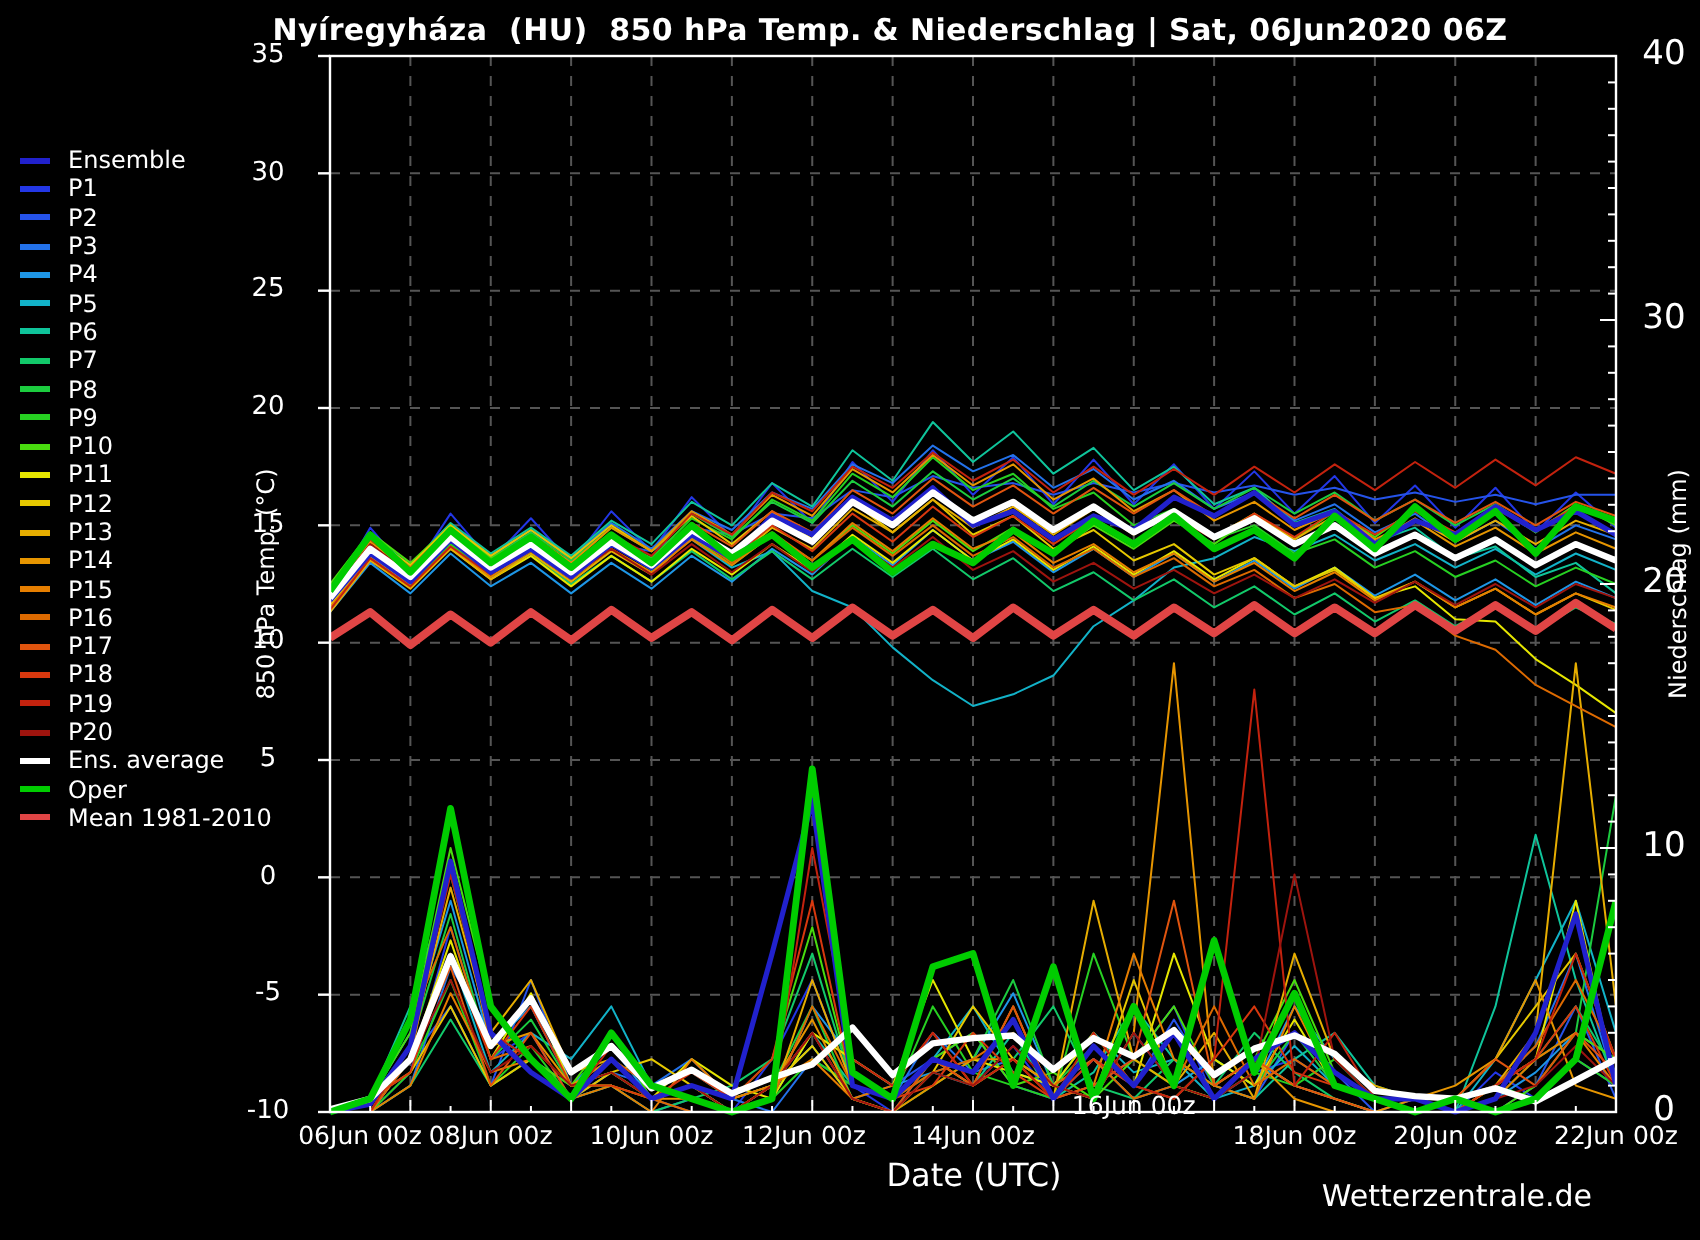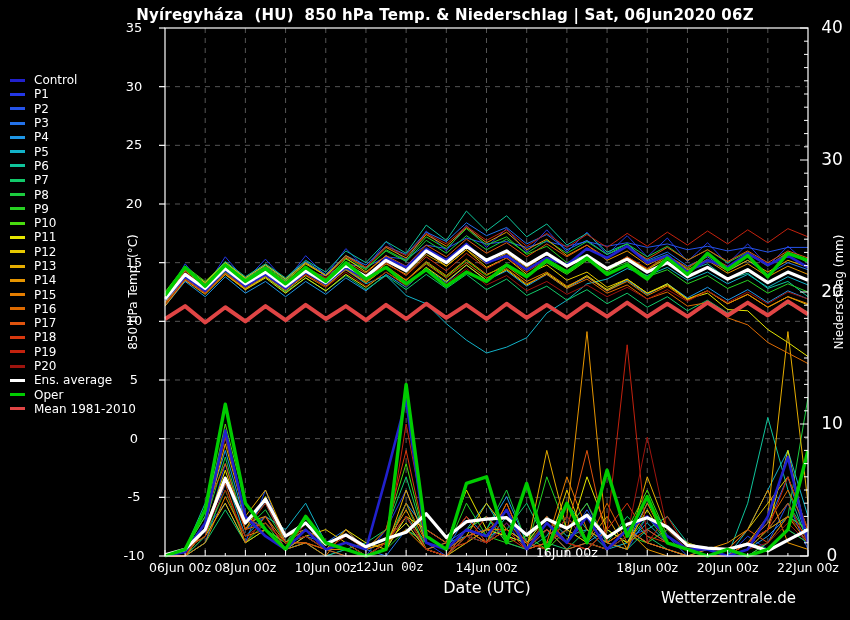--- a/index.html
+++ b/index.html
@@ -195,21 +195,21 @@
         <line x1="747.71875" y1="556" x2="747.71875" y2="553" stroke="#fff" stroke-width="1"></line>
         <line x1="767.8125" y1="556" x2="767.8125" y2="550" stroke="#fff" stroke-width="1"></line>
         <line x1="787.90625" y1="556" x2="787.90625" y2="553" stroke="#fff" stroke-width="1"></line>
         <line x1="808" y1="556" x2="808" y2="550" stroke="#fff" stroke-width="1"></line>
       </g>
     </svg>
 
   <div id="legend">
       <div class="leg-row">
         <span class="leg-swatch" style="background: rgb(33, 33, 205);"></span>
-        <span class="leg-label">Control</span>
+        <span class="leg-label">Ensemble</span>
       </div>
       <div class="leg-row">
         <span class="leg-swatch" style="background: rgb(35, 55, 230);"></span>
         <span class="leg-label">P1</span>
       </div>
       <div class="leg-row">
         <span class="leg-swatch" style="background: rgb(37, 83, 234);"></span>
         <span class="leg-label">P2</span>
       </div>
       <div class="leg-row">
@@ -314,21 +314,21 @@
       <div class="ytick-left" style="left: 113px; top: 489.333px;">-5</div>
       <div class="ytick-left" style="left: 113px; top: 548px;">-10</div>
       <div class="ytick-right" style="left: 815px; top: 20px;">40</div>
       <div class="ytick-right" style="left: 815px; top: 152px;">30</div>
       <div class="ytick-right" style="left: 815px; top: 284px;">20</div>
       <div class="ytick-right" style="left: 815px; top: 416px;">10</div>
       <div class="ytick-right" style="left: 815px; top: 548px;">0</div>
       <div class="xtick" style="left: 119px; top: 561px; text-align: right;">06Jun 00z</div>
       <div class="xtick" style="left: 199.375px; top: 561px;">08Jun 00z</div>
       <div class="xtick" style="left: 279.75px; top: 561px;">10Jun 00z</div>
-      <div class="xtick" style="left: 344px; top: 561px; font-family: Liberation Mono, monospace;">12Jun 00z</div>
+      <div class="xtick" style="left: 356px; top: 561px;">12Jun 00z</div>
       <div class="xtick" style="left: 440.5px; top: 561px;">14Jun 00z</div>
       <div class="xtick" style="left: 520.875px; top: 546px;">16Jun 00z</div>
       <div class="xtick" style="left: 601.25px; top: 561px;">18Jun 00z</div>
       <div class="xtick" style="left: 681.625px; top: 561px;">20Jun 00z</div>
       <div class="xtick" style="left: 762px; top: 561px;">22Jun 00z</div>
     </div>
 
   <div class="foot-right">Wetterzentrale.de</div>
 </div>
 

